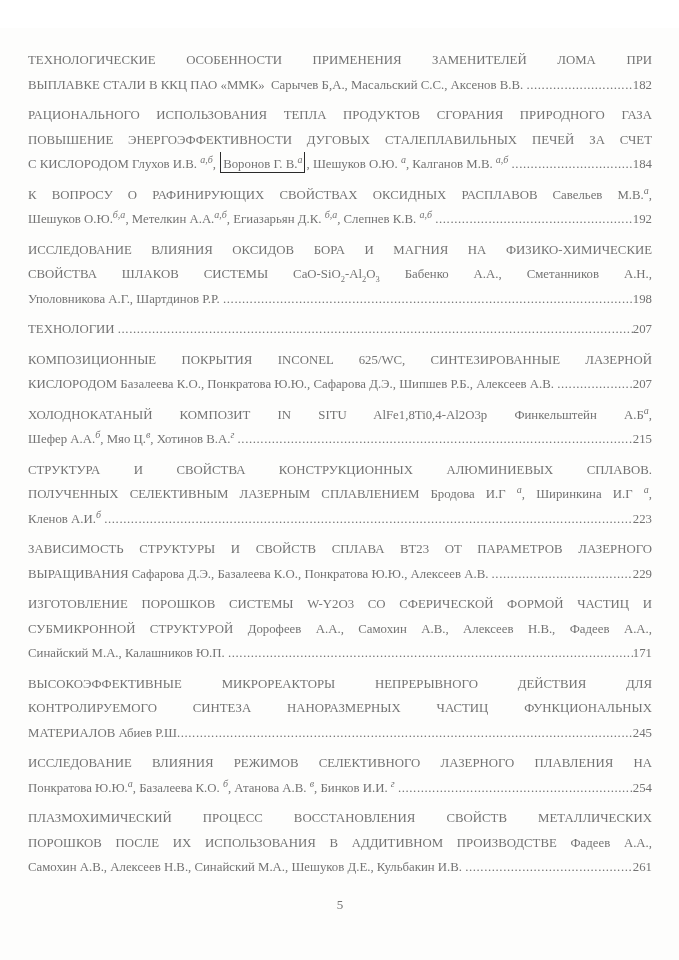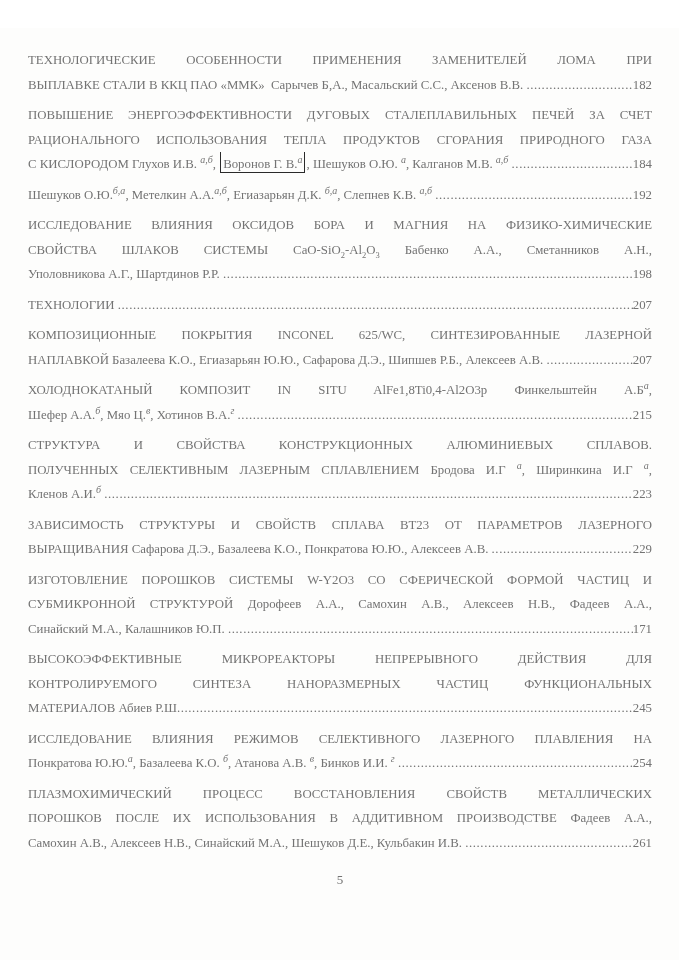--- a/index.html
+++ b/index.html
@@ -64,29 +64,30 @@
   <div class="toc" id="toc">
       <div class="entry">
         <div class="line"><span>ТЕХНОЛОГИЧЕСКИЕ ОСОБЕННОСТИ ПРИМЕНЕНИЯ ЗАМЕНИТЕЛЕЙ ЛОМА ПРИ</span></div>
         <div class="line last">
           <span class="text"><span>ВЫПЛАВКЕ СТАЛИ В ККЦ ПАО «ММК»  Сарычев Б,А., Масальский С.С., Аксенов В.В. </span></span>
           <span class="dots">....................................................................................................................................................................................</span>
           <span class="pagenum">182</span>
         </div>
       </div>
       <div class="entry">
+        <div class="line"><span>РАЦИОНАЛЬНОГО ИСПОЛЬЗОВАНИЯ ТЕПЛА ПРОДУКТОВ СГОРАНИЯ ПРИРОДНОГО ГАЗА</span></div>
         <div class="line"><span>ПОВЫШЕНИЕ ЭНЕРГОЭФФЕКТИВНОСТИ ДУГОВЫХ СТАЛЕПЛАВИЛЬНЫХ ПЕЧЕЙ ЗА СЧЕТ</span></div>
-        <div class="line"><span>РАЦИОНАЛЬНОГО ИСПОЛЬЗОВАНИЯ ТЕПЛА ПРОДУКТОВ СГОРАНИЯ ПРИРОДНОГО ГАЗА</span></div>
         <div class="line last">
           <span class="text"><span>С КИСЛОРОДОМ Глухов И.В. </span><sup>а,б</sup><span>, </span><span class="boxed"><span>Воронов Г. В.</span><sup>а</sup></span><span>, Шешуков О.Ю. </span><sup>а</sup><span>, Калганов М.В. </span><sup>а,б</sup><span> </span></span>
           <span class="dots">....................................................................................................................................................................................</span>
           <span class="pagenum">184</span>
         </div>
       </div>
       <div class="entry">
+        <div class="line"><span>К ВОПРОСУ О РАФИНИРУЮЩИХ СВОЙСТВАХ ОКСИДНЫХ РАСПЛАВОВ Савельев М.В.</span><sup>а</sup><span>,</span></div>
         <div class="line last">
           <span class="text"><span>Шешуков О.Ю.</span><sup>б,а</sup><span>, Метелкин А.А.</span><sup>а,б</sup><span>, Егиазарьян Д.К. </span><sup>б,а</sup><span>, Слепнев К.В. </span><sup>а,б</sup><span> </span></span>
           <span class="dots">....................................................................................................................................................................................</span>
           <span class="pagenum">192</span>
         </div>
       </div>
       <div class="entry">
         <div class="line"><span>ИССЛЕДОВАНИЕ ВЛИЯНИЯ ОКСИДОВ БОРА И МАГНИЯ НА ФИЗИКО-ХИМИЧЕСКИЕ</span></div>
         <div class="line"><span>СВОЙСТВА ШЛАКОВ СИСТЕМЫ CaO-SiO</span><sub>2</sub><span>-Al</span><sub>2</sub><span>O</span><sub>3</sub><span> Бабенко А.А., Сметанников А.Н.,</span></div>
         <div class="line last">
@@ -98,21 +99,21 @@
       <div class="entry">
         <div class="line last">
           <span class="text"><span>ТЕХНОЛОГИИ </span></span>
           <span class="dots">....................................................................................................................................................................................</span>
           <span class="pagenum">207</span>
         </div>
       </div>
       <div class="entry">
         <div class="line"><span>КОМПОЗИЦИОННЫЕ ПОКРЫТИЯ INCONEL 625/WC, СИНТЕЗИРОВАННЫЕ ЛАЗЕРНОЙ</span></div>
         <div class="line last">
-          <span class="text"><span>НАПЛАВКОЙ Базалеева К.О., Егиазарьян Ю.Ю., Сафарова Д.Э., Шипшев Р.Б., Алексеев А.В. </span></span>
+          <span class="text"><span>КИСЛОРОДОМ Базалеева К.О., Понкратова Ю.Ю., Сафарова Д.Э., Шипшев Р.Б., Алексеев А.В. </span></span>
           <span class="dots">....................................................................................................................................................................................</span>
           <span class="pagenum">207</span>
         </div>
       </div>
       <div class="entry">
         <div class="line"><span>ХОЛОДНОКАТАНЫЙ КОМПОЗИТ IN SITU AlFe1,8Ti0,4-Al2O3p Финкельштейн А.Б</span><sup>а</sup><span>,</span></div>
         <div class="line last">
           <span class="text"><span>Шефер А.А.</span><sup>б</sup><span>, Мяо Ц.</span><sup>в</sup><span>, Хотинов В.А.</span><sup>г</sup><span> </span></span>
           <span class="dots">....................................................................................................................................................................................</span>
           <span class="pagenum">215</span>

